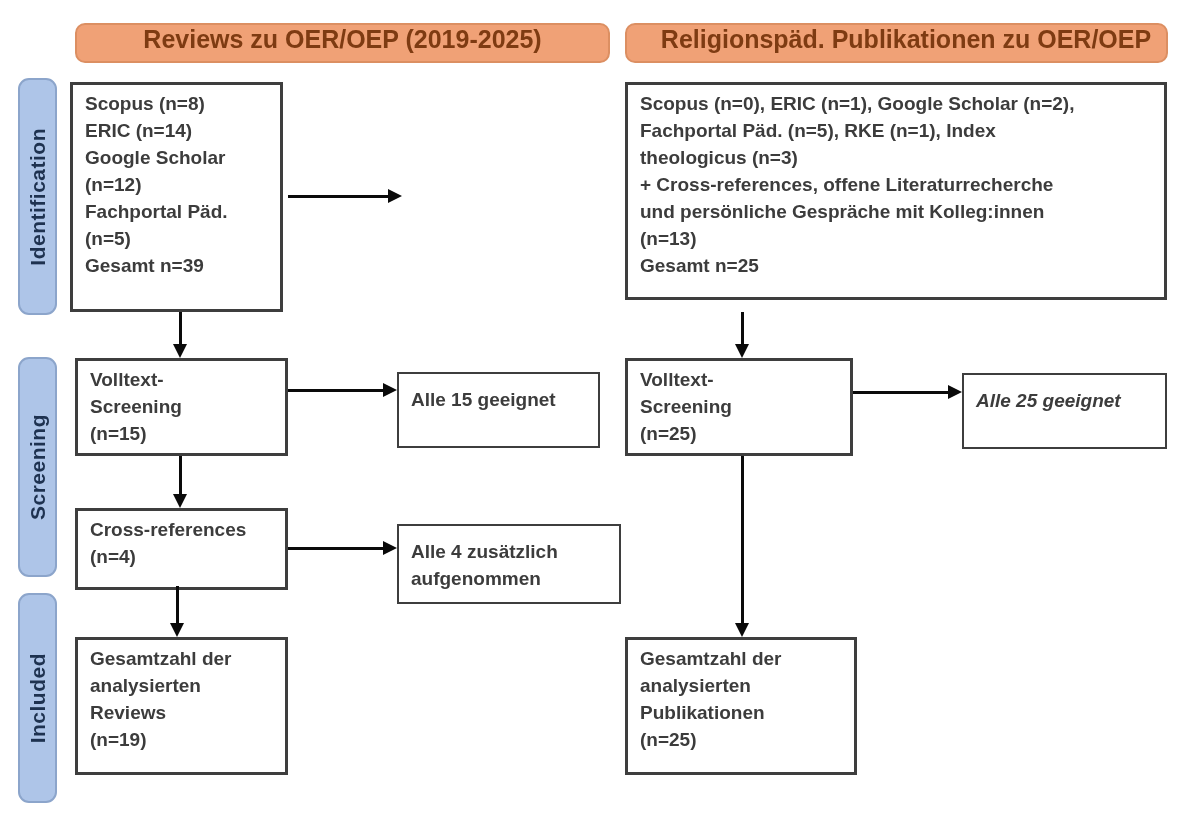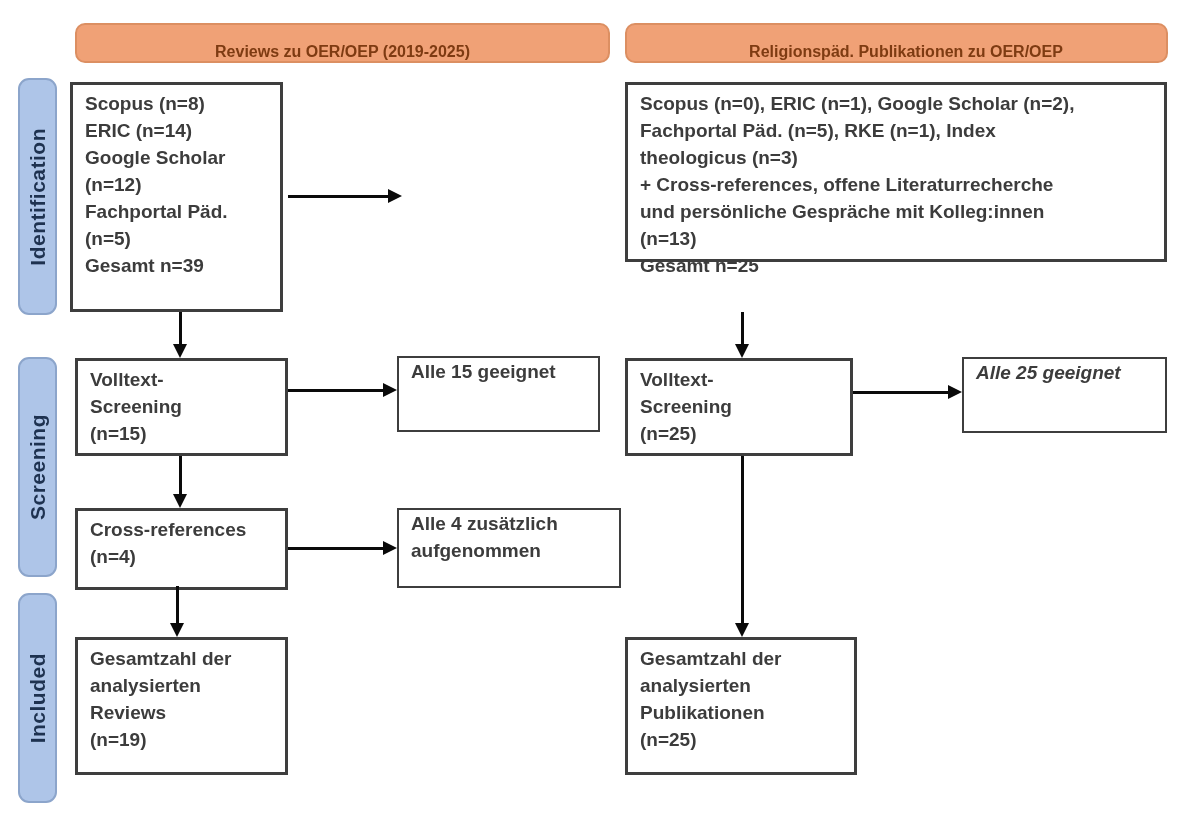--- a/index.html
+++ b/index.html
@@ -16,24 +16,24 @@
     overflow: hidden;
   }
   .col-header {
     position: absolute;
     box-sizing: border-box;
     background: #f0a176;
     border: 2px solid #dc8f62;
     border-radius: 10px;
     color: #7e3b12;
     font-weight: 700;
-    font-size: 16px;
+    font-size: 25px;
     text-align: center;
     display: flex;
-    align-items: flex-end;
+    align-items: flex-start;
     justify-content: center;
   }
   .stage-tab {
     position: absolute;
     box-sizing: border-box;
     background: #aec5e8;
     border: 2px solid #8ca5cb;
     border-radius: 11px;
     display: flex;
     align-items: center;
@@ -53,21 +53,21 @@
     box-sizing: border-box;
     background: #ffffff;
     border: 3px solid #3e3e3e;
     color: #3c3c3c;
     font-size: 19px;
     font-weight: 600;
     line-height: 27px;
     padding: 5px 12px;
     white-space: pre-line;
   }
-  .fbox.thin { border-width: 2px; padding-top: 0; }
+  .fbox.thin { border-width: 2px; padding-top: 12px; margin-top: 16px; }
   .arrow { position: absolute; }
   .arrow .line { position: absolute; background: #0a0a0a; }
   .arrow.h .line { left: 0; top: 6px; height: 3px; width: calc(100% - 13px); }
   .arrow.v .line { left: 6px; top: 0; width: 3px; height: calc(100% - 13px); }
   .arrow .head { position: absolute; width: 0; height: 0; }
   .arrow.h .head {
     right: 0; top: 0;
     border-top: 7.5px solid transparent;
     border-bottom: 7.5px solid transparent;
     border-left: 14px solid #0a0a0a;
@@ -114,21 +114,21 @@
   <div class="fbox thin" style="left:397px; top:356px; width:203px; height:76px;">Alle 15 geeignet</div>
   <div class="fbox" style="left:75px; top:508px; width:213px; height:82px;">Cross-references
 (n=4)</div>
   <div class="fbox thin" style="left:397px; top:508px; width:224px; height:80px;">Alle 4 zusätzlich
 aufgenommen</div>
   <div class="fbox" style="left:75px; top:637px; width:213px; height:138px;">Gesamtzahl der
 analysierten
 Reviews
 (n=19)</div>
 
-  <div class="fbox" style="left:625px; top:82px; width:542px; height:180px;">Scopus (n=0), ERIC (n=1), Google Scholar (n=2),
+  <div class="fbox" style="left:625px; top:82px; width:542px; height:218px;">Scopus (n=0), ERIC (n=1), Google Scholar (n=2),
 Fachportal Päd. (n=5), RKE (n=1), Index
 theologicus (n=3)
 + Cross-references, offene Literaturrecherche
 und persönliche Gespräche mit Kolleg:innen
 (n=13)
 Gesamt n=25</div>
   <div class="fbox" style="left:625px; top:358px; width:228px; height:98px;">Volltext-
 Screening
 (n=25)</div>
   <div class="fbox thin" style="left:962px; top:357px; width:205px; height:76px;font-style:italic;">Alle 25 geeignet</div>

